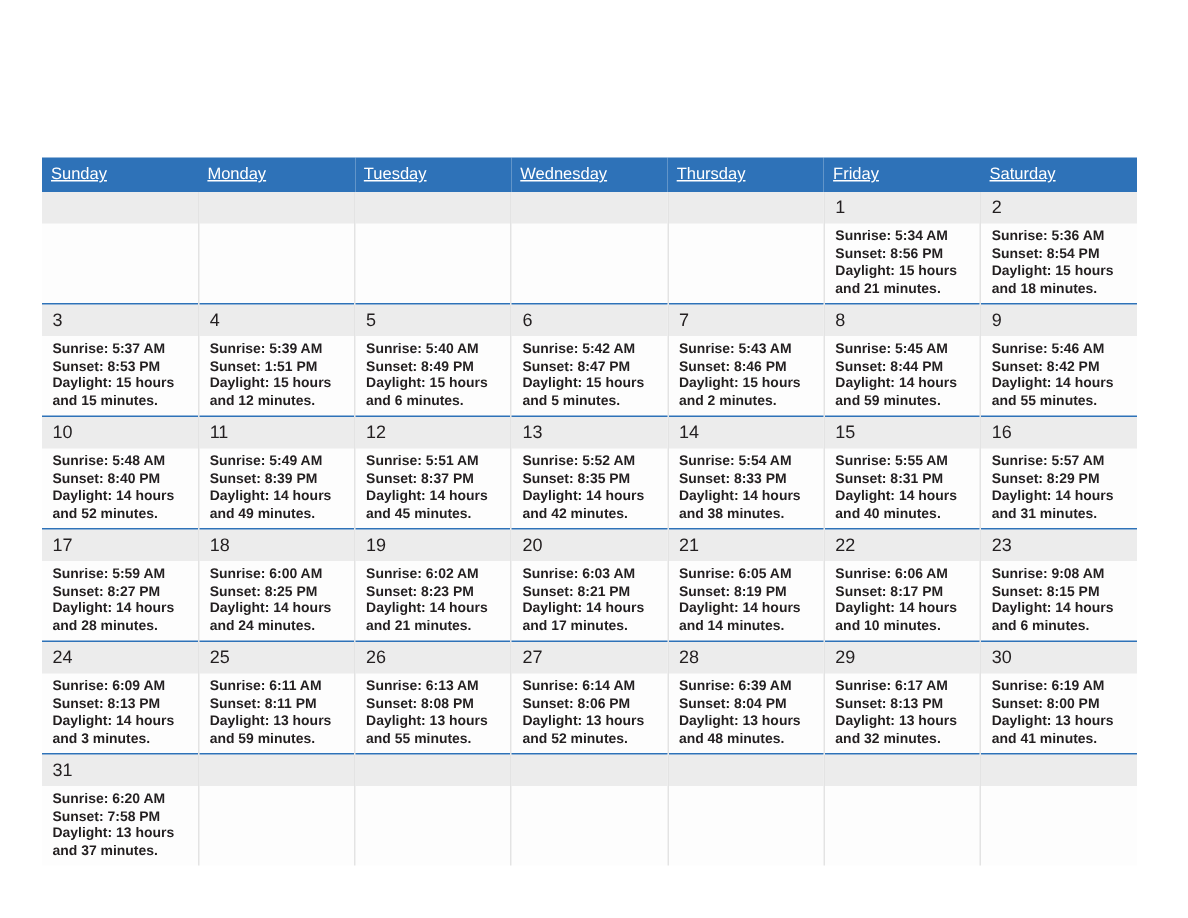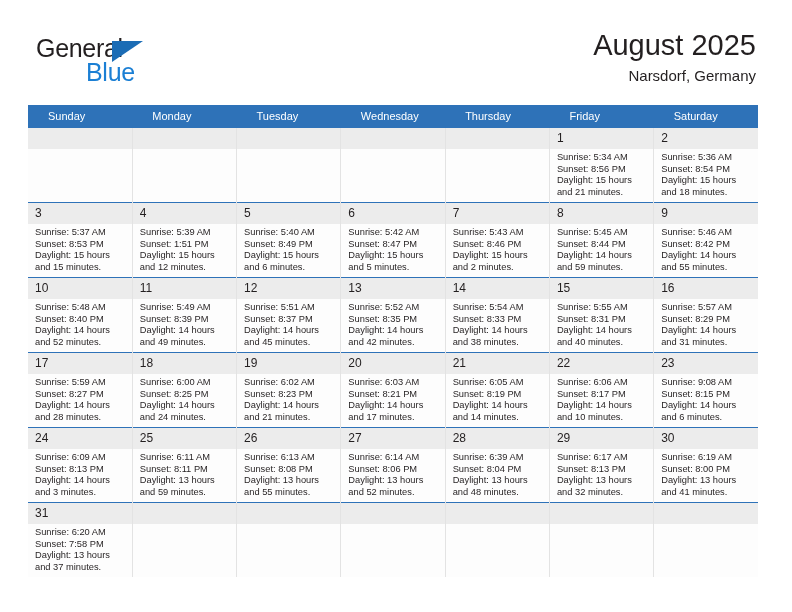--- a/index.html
+++ b/index.html
@@ -92,24 +92,25 @@
     width: 730px;
     border-collapse: collapse;
     table-layout: fixed;
   }
   .calendar th {
     background: #2e72b8;
     color: #ffffff;
     font-weight: normal;
     font-size: 11px;
     text-align: left;
-    padding: 5px 0 5px 20px;
+    padding: 5px 0 5px 6px;
     height: 11px;
     line-height: 13px;
     border: none;
+    text-decoration: underline;
   }
   .calendar td {
     vertical-align: top;
     padding: 0;
     width: 104.28px;
     height: 74px;
     border-top: 1.4px solid #2e72b8;
     border-left: 1px solid #e3e3e3;
     background: #fdfdfd;
   }
@@ -129,44 +130,31 @@
     height: 17px;
   }
   .daynum.empty {
     color: transparent;
   }
   .info {
     padding: 3px 5px 0 7px;
     font-size: 9.3px;
     line-height: 11.6px;
     color: #231f20;
+    font-weight: bold;
   }
   .info div {
     white-space: nowrap;
   }
 </style>
 </head>
 <body>
 
 <div class="page">
 
-  <div class="header">
-
-    <div class="logo">
-      <span class="logo-general">General</span>
-      <span class="logo-triangle"></span>
-      <span class="logo-blue">Blue</span>
-    </div>
-
-    <div class="title-block">
-      <div class="cal-title">August 2025</div>
-      <div class="cal-subtitle">Narsdorf, Germany</div>
-    </div>
-
-  </div>
 
   <table class="calendar">
     <thead>
       <tr id="weekday-row">
           <th>Sunday</th>
           <th>Monday</th>
           <th>Tuesday</th>
           <th>Wednesday</th>
           <th>Thursday</th>
           <th>Friday</th>

